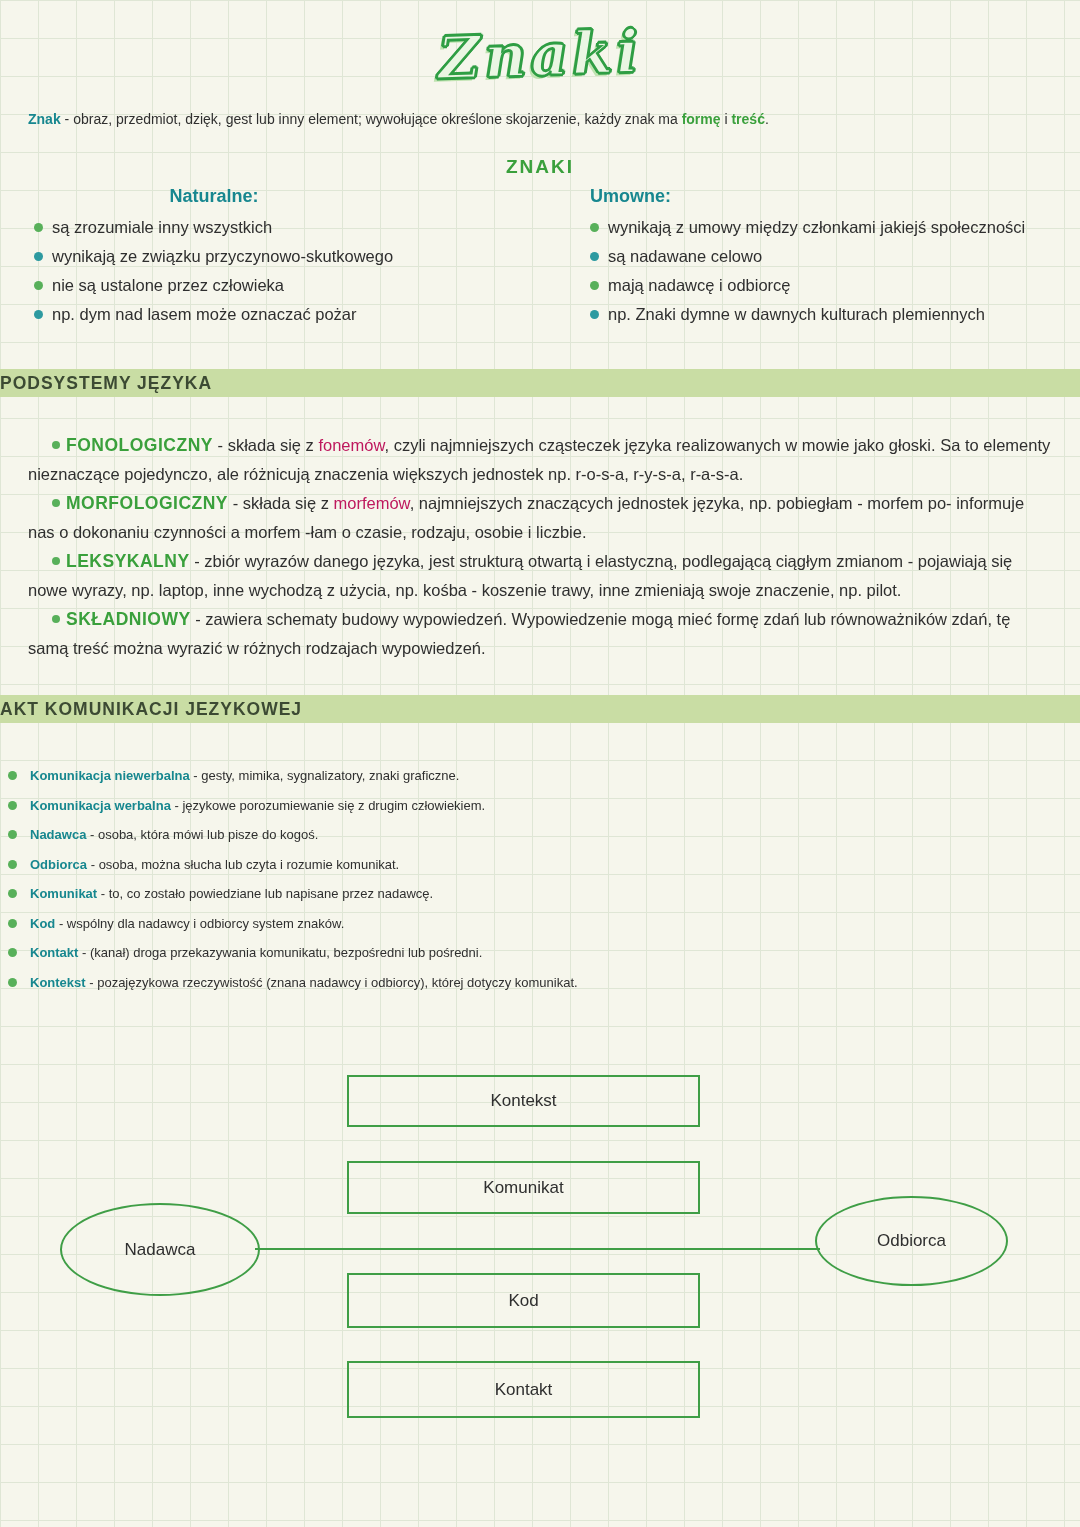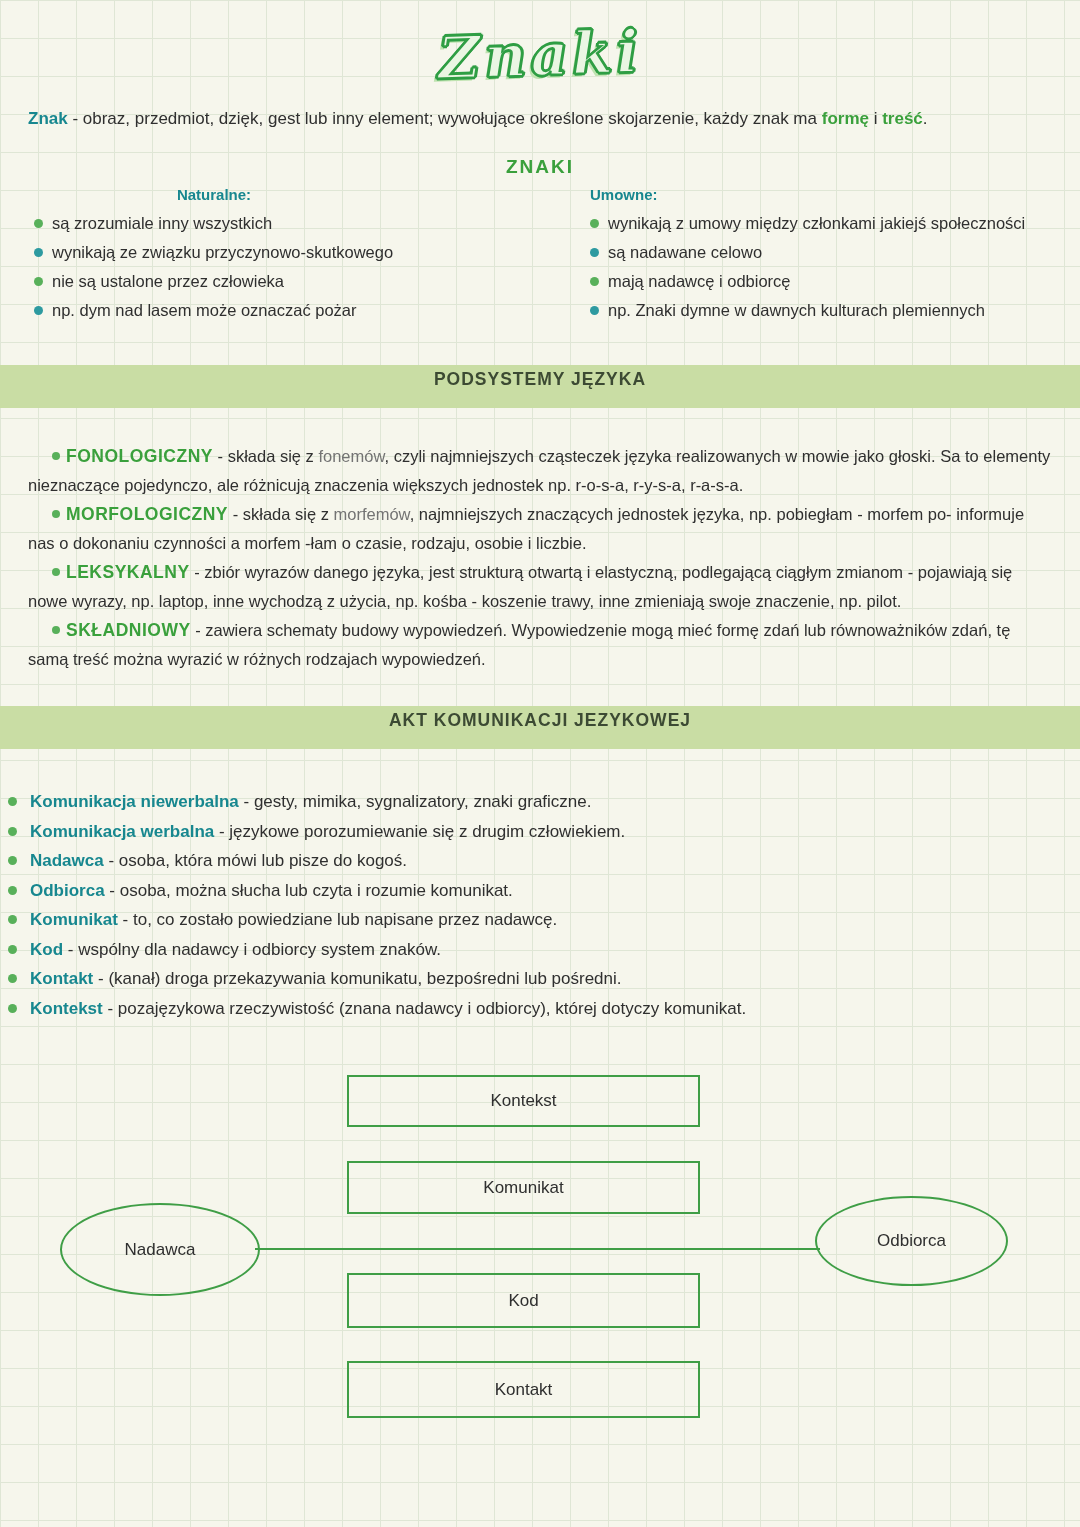--- a/index.html
+++ b/index.html
@@ -22,53 +22,53 @@
     font-style:italic; font-weight:bold;
     font-size:58px; line-height:70px;
     color:#eaf6e3;
     -webkit-text-stroke:2px #2f9e44;
     text-shadow:
       -2px 0 #2f9e44, 2px 0 #2f9e44, 0 -2px #2f9e44, 0 2px #2f9e44,
       -3px 3px 0 #bfe3b0;
     letter-spacing:4px;
     transform:rotate(-2deg);
   }
-  .intro { padding:14px 20px 0 28px; font-size:17px; line-height:26px; }
+  .intro { padding:14px 20px 0 28px; font-size:14px; line-height:26px; }
   .teal { color:#17878f; font-weight:bold; }
   .green { color:#3aa03c; font-weight:bold; }
   .znaki-heading { text-align:center; margin-top:24px; font-size:19px; font-weight:bold; color:#3aa03c; letter-spacing:2px; }
   .columns { display:flex; margin-top:8px; }
   .col-left  { width:540px; padding-left:34px; }
   .col-right { width:540px; padding-left:50px; }
-  .col-heading { font-size:15px; font-weight:bold; color:#17878f; margin-bottom:6px; }
+  .col-heading { font-size:18px; font-weight:bold; color:#17878f; margin-bottom:6px; }
   .col-left  .col-heading { width:360px; text-align:center; }
   .col-right .col-heading { width:440px; text-align:left; }
   .plain-list { list-style:none; }
   .plain-list li { font-size:16.5px; line-height:29px; position:relative; padding-left:18px; }
   .dot {
     display:inline-block; width:9px; height:9px; border-radius:50%;
     background:#58b05a; position:absolute; left:0; top:10px;
   }
   .plain-list li:nth-child(even) .dot { background:#2d9aa0; }
   .banner {
-    margin-top:40px; height:43px; line-height:28px;
-    background:#c9dda4; text-align:center;
+    margin-top:40px; height:28px; line-height:28px;
+    background:#c9dda4; text-align:left;
     font-size:17.5px; font-weight:bold; color:#3c4a33; letter-spacing:1px;
   }
   .banner.second { margin-top:32px; }
   .podsystemy { padding:0 28px; margin-top:34px; }
   .para { font-size:16.5px; line-height:29px; text-indent:24px; position:relative; }
   .para .pdot {
     display:inline-block; width:8px; height:8px; border-radius:50%;
     background:#58b05a; margin-right:6px; vertical-align:2px;
   }
   .pterm { color:#3aa03c; font-weight:bold; font-size:17.5px; letter-spacing:0.5px; }
-  .pkw { color:#737373; }
+  .pkw { color:#be185d; }
   .akt-list { padding:0 28px 0 30px; margin-top:38px; }
-  .akt-item { font-size:17px; line-height:29.5px; position:relative; }
+  .akt-item { font-size:13px; line-height:29.5px; position:relative; }
   .akt-item .dot { left:-22px; top:10px; }
   .akt-term { color:#17878f; font-weight:bold; }
   .diagram { position:absolute; left:0; top:1042px; width:1080px; height:460px; }
   .dbox {
     position:absolute; left:347px; width:353px;
     border:2px solid #3f9e46; background:transparent;
     display:flex; align-items:center; justify-content:center;
     font-size:17px; color:#2f2f2f;
   }
   .dellipse {

